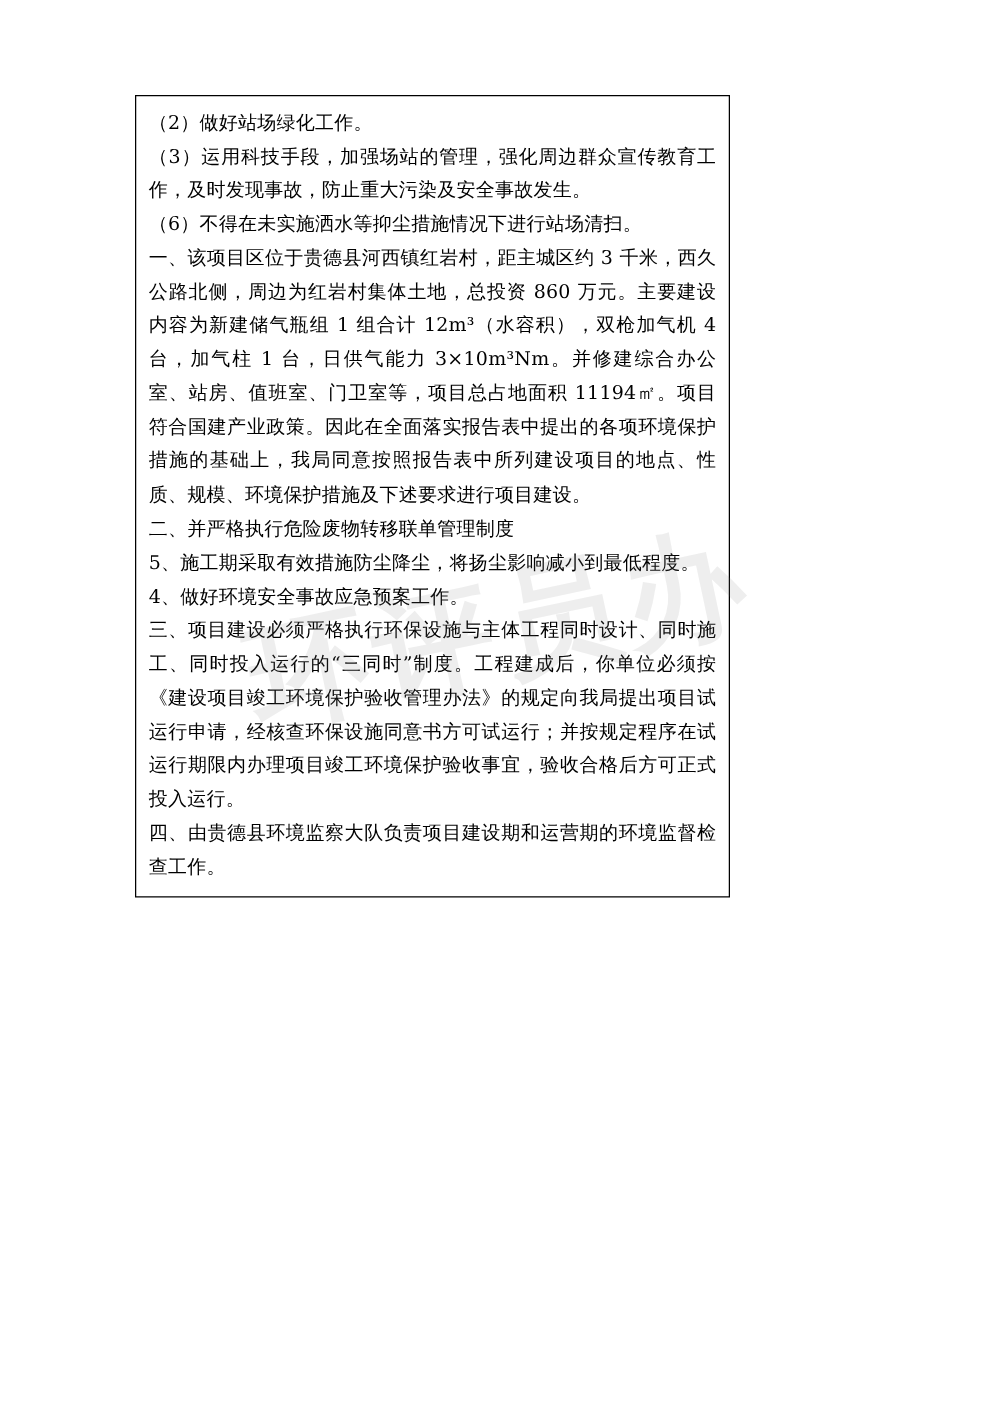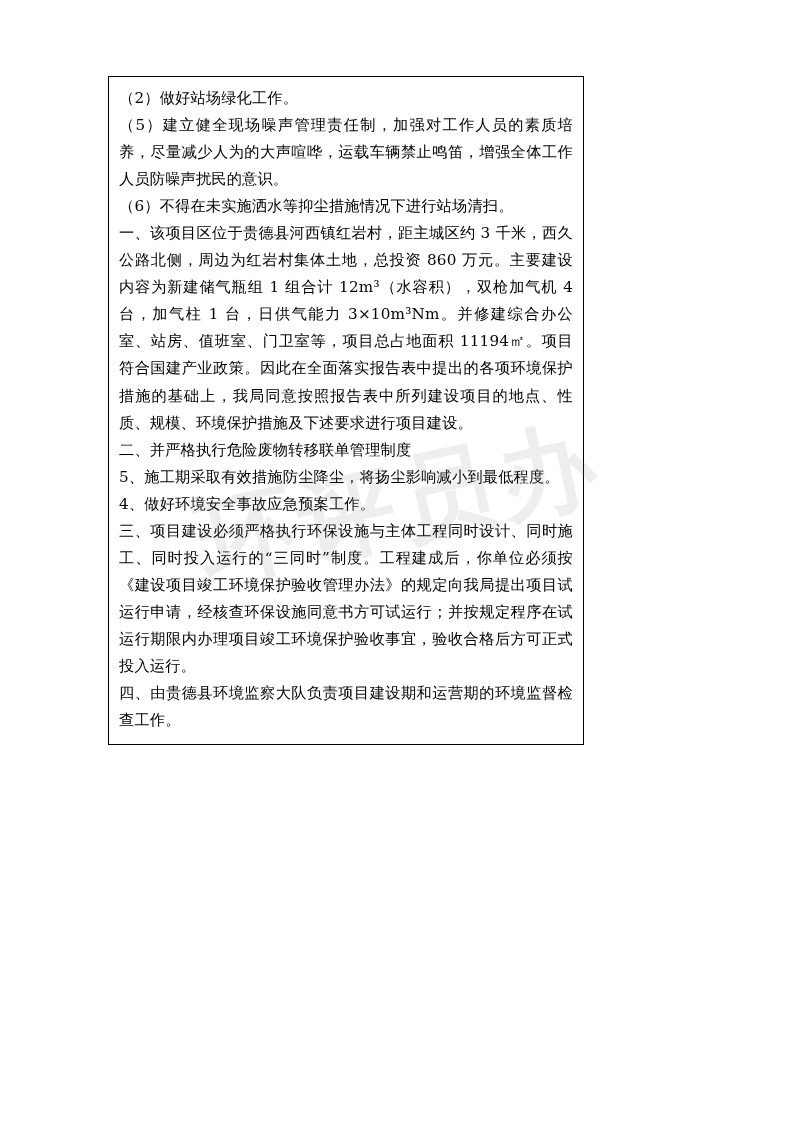--- a/index.html
+++ b/index.html
@@ -76,21 +76,21 @@
 <div class="page">
 
   <div class="watermark">
     <div class="watermark-text">环评员办</div>
   </div>
 
   <div class="doc-frame">
     <div class="doc-cell">
 
       <p class="para">（2）做好站场绿化工作。</p>
-      <p class="para">（5）建立健全现场噪声管理责任制，加强对工作人员的素质培养，尽量减少人为的大声喧哗，运载车辆禁止鸣笛，增强全体工作人员防噪声扰民的意识。</p>
+      <p class="para">（3）运用科技手段，加强场站的管理，强化周边群众宣传教育工作，及时发现事故，防止重大污染及安全事故发生。</p>
       <p class="para">（6）不得在未实施洒水等抑尘措施情况下进行站场清扫。</p>
       <p class="para">一、该项目区位于贵德县河西镇红岩村，距主城区约 3 千米，西久公路北侧，周边为红岩村集体土地，总投资 860 万元。主要建设内容为新建储气瓶组 1 组合计 12m³（水容积），双枪加气机 4 台，加气柱 1 台，日供气能力 3×10m³Nm。并修建综合办公室、站房、值班室、门卫室等，项目总占地面积 11194㎡。项目符合国建产业政策。因此在全面落实报告表中提出的各项环境保护措施的基础上，我局同意按照报告表中所列建设项目的地点、性质、规模、环境保护措施及下述要求进行项目建设。</p>
       <p class="para">二、并严格执行危险废物转移联单管理制度</p>
       <p class="para">5、施工期采取有效措施防尘降尘，将扬尘影响减小到最低程度。</p>
       <p class="para">4、做好环境安全事故应急预案工作。</p>
       <p class="para">三、项目建设必须严格执行环保设施与主体工程同时设计、同时施工、同时投入运行的“三同时”制度。工程建成后，你单位必须按《建设项目竣工环境保护验收管理办法》的规定向我局提出项目试运行申请，经核查环保设施同意书方可试运行；并按规定程序在试运行期限内办理项目竣工环境保护验收事宜，验收合格后方可正式投入运行。</p>
       <p class="para">四、由贵德县环境监察大队负责项目建设期和运营期的环境监督检查工作。</p>
 
     </div>
   </div>

